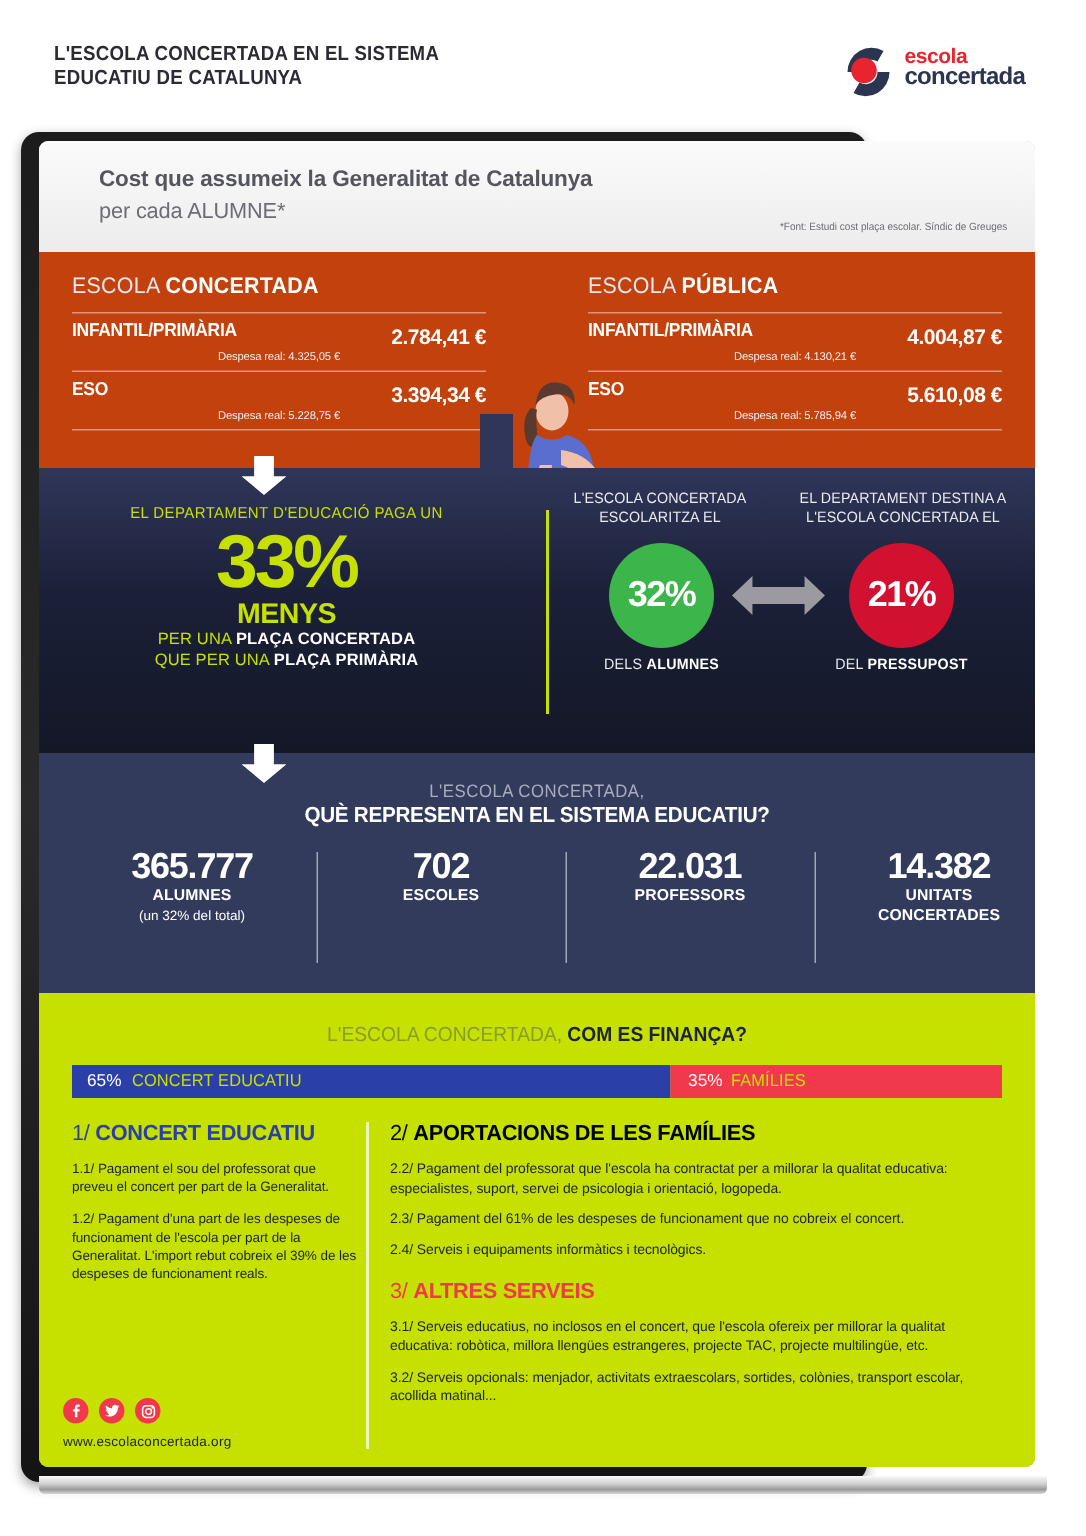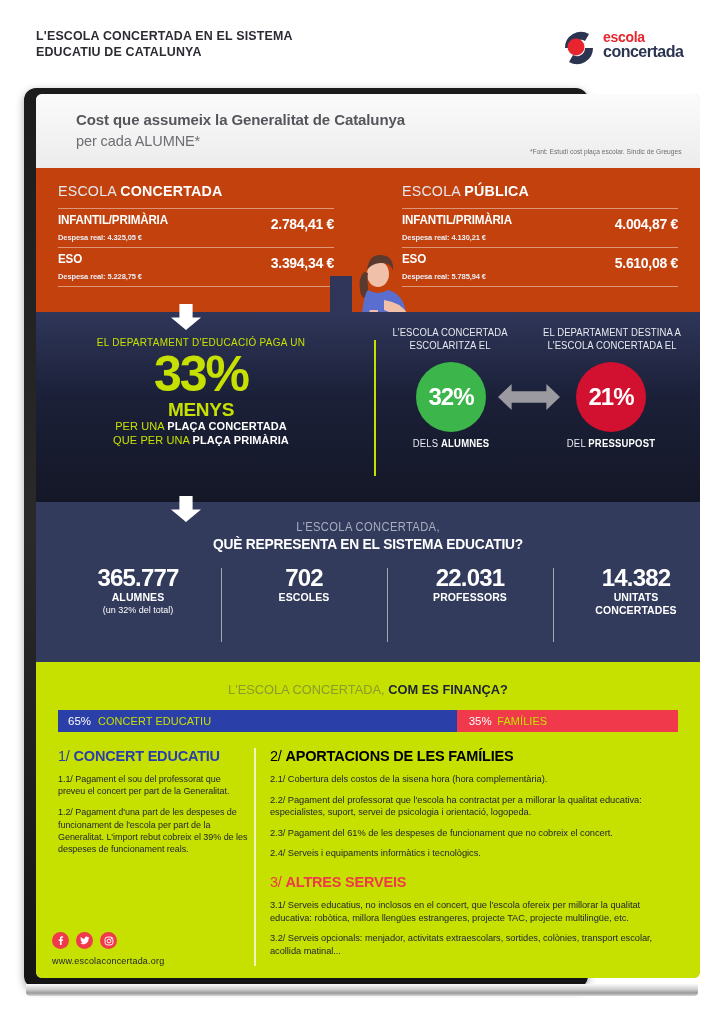--- a/index.html
+++ b/index.html
@@ -21,21 +21,21 @@
     white-space:pre-line;
   }
   .logo{position:absolute;right:25px;top:28px;width:140px;height:40px;}
   .logo-mark{position:absolute;left:0;top:0;width:40px;height:40px;}
   .logo-text{position:absolute;left:44px;top:2px;line-height:15px;}
   .logo-escola{font-size:14px;font-weight:bold;color:#e8242e;letter-spacing:-.3px;display:block;}
   .logo-conc{font-size:16px;font-weight:bold;color:#2b3450;letter-spacing:-.5px;display:block;margin-top:-1px;}
 
   
   .board{
-    position:absolute;left:24px;top:88px;width:564px;height:900px;
+    position:absolute;left:14px;top:88px;width:564px;height:900px;
     background:linear-gradient(180deg,#1c1c1c 0%,#2a2a2a 50%,#141414 100%);
     border-radius:12px;
     box-shadow:0 3px 8px rgba(0,0,0,.35);
   }
   .board-inner{
     position:absolute;left:12px;top:6px;width:664px;height:884px;
     background:#e9e9e9;border-radius:6px;overflow:hidden;
     box-shadow:inset 0 0 4px rgba(0,0,0,.25);
   }
   .tray{
@@ -81,21 +81,21 @@
   .row-label{
     position:absolute;left:0;top:4px;
     font-size:12.5px;font-weight:bold;color:#fff;letter-spacing:-.2px;
     transform:scaleX(.93);transform-origin:left center;
   }
   .row-value{
     text-align:right;font-size:14px;font-weight:bold;color:#fff;
     letter-spacing:-.3px;padding-top:3px;
   }
   .row-sub{
-    text-align:left;font-size:7.5px;font-weight:bold;color:#eceef5;
+    text-align:center;font-size:7.5px;font-weight:normal;color:#eceef5;
     padding:1px 0 3px;letter-spacing:-.1px;
   }
 
   
   .illus{position:absolute;left:286px;top:72px;width:128px;height:150px;}
 
   
   .band-dark{
     position:absolute;left:0;top:218px;width:664px;height:190px;
     background:linear-gradient(180deg,#2f3659 0%,#1b2038 45%,#141726 100%);
@@ -405,21 +405,20 @@
               <span class="n">1/ </span><span>CONCERT EDUCATIU</span>
             </div>
             <div class="body-p">1.1/ Pagament el sou del professorat que preveu el concert per part de la Generalitat.</div>
             <div class="body-p">1.2/ Pagament d'una part de les despeses de funcionament de l'escola per part de la Generalitat. L'import rebut cobreix el 39% de les despeses de funcionament reals.</div>
           </div>
 
           <div class="cR">
             <div class="sec-h h-red">
               <span class="n">2/ </span><span>APORTACIONS DE LES FAMÍLIES</span>
             </div>
-            <div class="body-p r">2.1/ Cobertura dels costos de la sisena hora (hora complementària).</div>
             <div class="body-p r">2.2/ Pagament del professorat que l'escola ha contractat per a millorar la qualitat educativa: especialistes, suport, servei de psicologia i orientació, logopeda.</div>
             <div class="body-p r">2.3/ Pagament del 61%  de les despeses de funcionament que no cobreix el concert.</div>
             <div class="body-p r">2.4/ Serveis i equipaments informàtics i tecnològics.</div>
 
             <div class="sec-h h-red2" style="margin-top:14px">
               <span class="n">3/ </span><span>ALTRES SERVEIS</span>
             </div>
             <div class="body-p r">3.1/ Serveis educatius, no inclosos en el concert,  que l'escola ofereix per millorar la qualitat educativa: robòtica, millora llengües estrangeres, projecte TAC, projecte multilingüe, etc.</div>
             <div class="body-p r">3.2/ Serveis opcionals: menjador, activitats extraescolars, sortides, colònies, transport escolar, acollida matinal...</div>
           </div>

